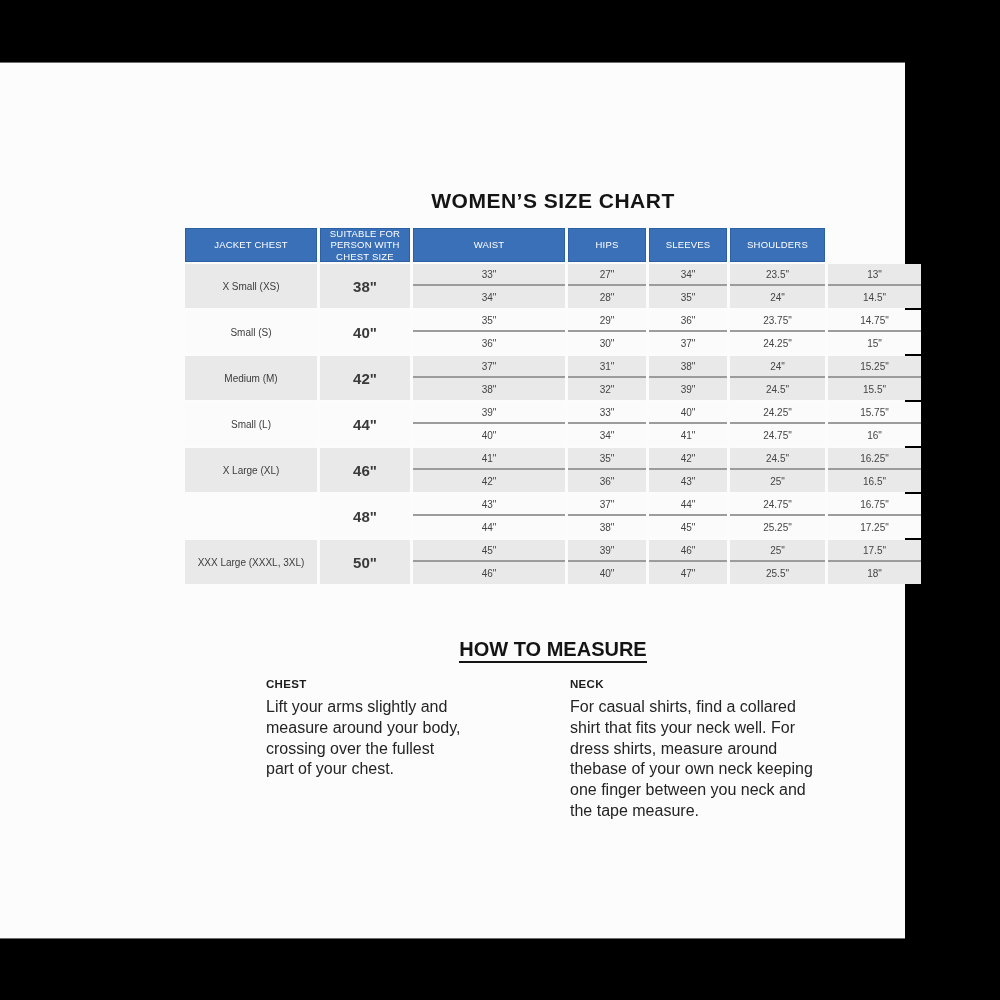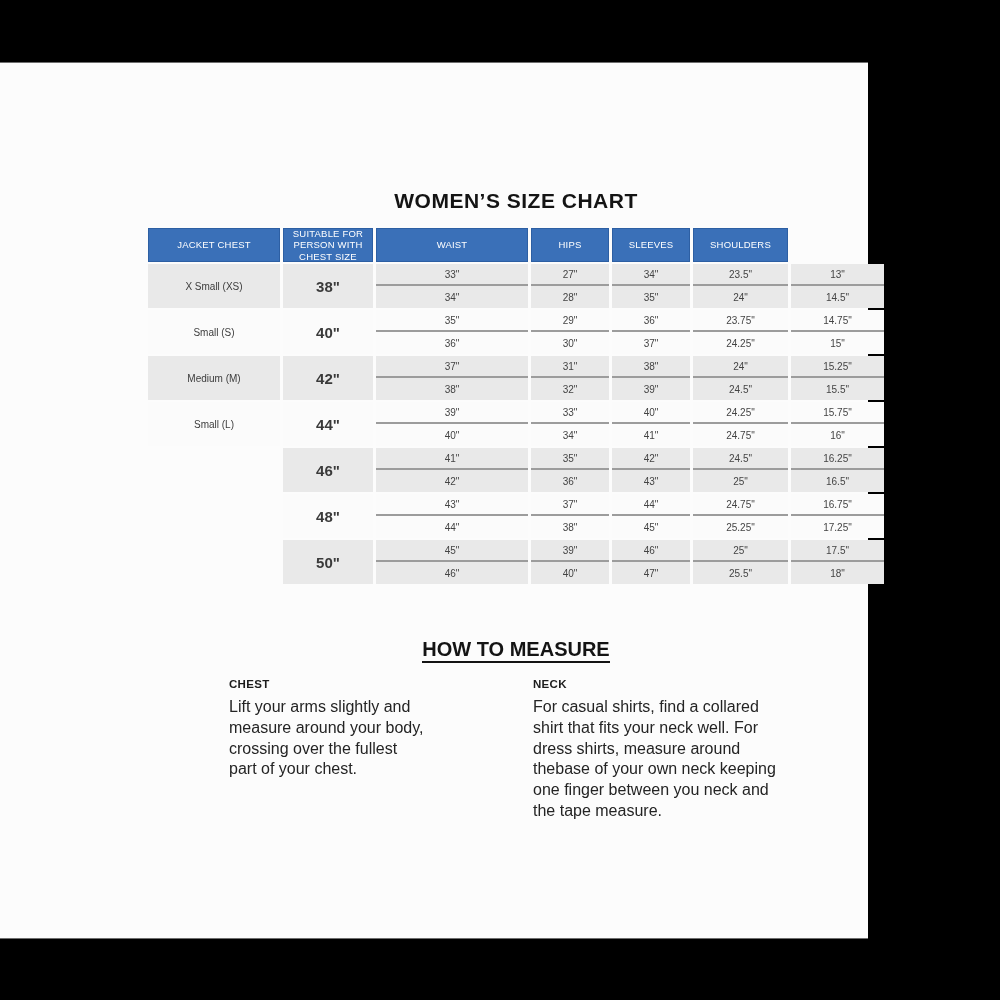--- a/index.html
+++ b/index.html
@@ -1,19 +1,19 @@
 <!DOCTYPE html>
 <html><head>
 <meta charset="utf-8">
 <style>
   html,body{margin:0;padding:0;}
   body{width:1000px;height:1000px;background:#000;font-family:"Liberation Sans",sans-serif;}
   .canvas{position:relative;width:1000px;height:1000px;background:#000;overflow:hidden;}
   .page{position:absolute;top:62px;left:0;width:868px;height:875px;background:#fcfcfc;
-        border-top:1px solid #6e6e6e;border-bottom:1px solid #6e6e6e;}
+        border-top:1px solid #6e6e6e;border-bottom:1px solid #6e6e6e;padding-left:37px;}
   .content{width:736px;margin-left:148px;}
 
   .chart-title{margin:0;padding-top:126px;padding-bottom:15px;text-align:center;
         font-size:21px;font-weight:bold;letter-spacing:.5px;color:#141414;}
 
   
   .grid7{display:grid;grid-template-columns:132px 90px 152px 78px 78px 95px 93px;column-gap:3px;}
   .header-row{height:34px;}
   .hcell{background:#3a70b8;color:#fff;display:flex;align-items:center;justify-content:center;
          text-align:center;font-size:9.5px;line-height:1.2;letter-spacing:.2px;
@@ -105,20 +105,21 @@
               <div class="cell m-cell r0" style="grid-area: 1 / 5;">40"</div>
               <div class="cell m-cell r0" style="grid-area: 1 / 6;">24.25"</div>
               <div class="cell m-cell r0" style="grid-area: 1 / 7;">15.75"</div>
               <div class="cell m-cell r1" style="grid-area: 2 / 3;">40"</div>
               <div class="cell m-cell r1" style="grid-area: 2 / 4;">34"</div>
               <div class="cell m-cell r1" style="grid-area: 2 / 5;">41"</div>
               <div class="cell m-cell r1" style="grid-area: 2 / 6;">24.75"</div>
               <div class="cell m-cell r1" style="grid-area: 2 / 7;">16"</div>
             </div>
             <div class="grid7 group odd">
+              <div class="cell size-cell">X Large (XL)</div>
               <div class="cell jacket-cell">46"</div>
               <div class="cell m-cell r0" style="grid-area: 1 / 3;">41"</div>
               <div class="cell m-cell r0" style="grid-area: 1 / 4;">35"</div>
               <div class="cell m-cell r0" style="grid-area: 1 / 5;">42"</div>
               <div class="cell m-cell r0" style="grid-area: 1 / 6;">24.5"</div>
               <div class="cell m-cell r0" style="grid-area: 1 / 7;">16.25"</div>
               <div class="cell m-cell r1" style="grid-area: 2 / 3;">42"</div>
               <div class="cell m-cell r1" style="grid-area: 2 / 4;">36"</div>
               <div class="cell m-cell r1" style="grid-area: 2 / 5;">43"</div>
               <div class="cell m-cell r1" style="grid-area: 2 / 6;">25"</div>
@@ -131,20 +132,21 @@
               <div class="cell m-cell r0" style="grid-area: 1 / 5;">44"</div>
               <div class="cell m-cell r0" style="grid-area: 1 / 6;">24.75"</div>
               <div class="cell m-cell r0" style="grid-area: 1 / 7;">16.75"</div>
               <div class="cell m-cell r1" style="grid-area: 2 / 3;">44"</div>
               <div class="cell m-cell r1" style="grid-area: 2 / 4;">38"</div>
               <div class="cell m-cell r1" style="grid-area: 2 / 5;">45"</div>
               <div class="cell m-cell r1" style="grid-area: 2 / 6;">25.25"</div>
               <div class="cell m-cell r1" style="grid-area: 2 / 7;">17.25"</div>
             </div>
             <div class="grid7 group odd">
+              <div class="cell size-cell">XXX Large (XXXL, 3XL)</div>
               <div class="cell jacket-cell">50"</div>
               <div class="cell m-cell r0" style="grid-area: 1 / 3;">45"</div>
               <div class="cell m-cell r0" style="grid-area: 1 / 4;">39"</div>
               <div class="cell m-cell r0" style="grid-area: 1 / 5;">46"</div>
               <div class="cell m-cell r0" style="grid-area: 1 / 6;">25"</div>
               <div class="cell m-cell r0" style="grid-area: 1 / 7;">17.5"</div>
               <div class="cell m-cell r1" style="grid-area: 2 / 3;">46"</div>
               <div class="cell m-cell r1" style="grid-area: 2 / 4;">40"</div>
               <div class="cell m-cell r1" style="grid-area: 2 / 5;">47"</div>
               <div class="cell m-cell r1" style="grid-area: 2 / 6;">25.5"</div>

